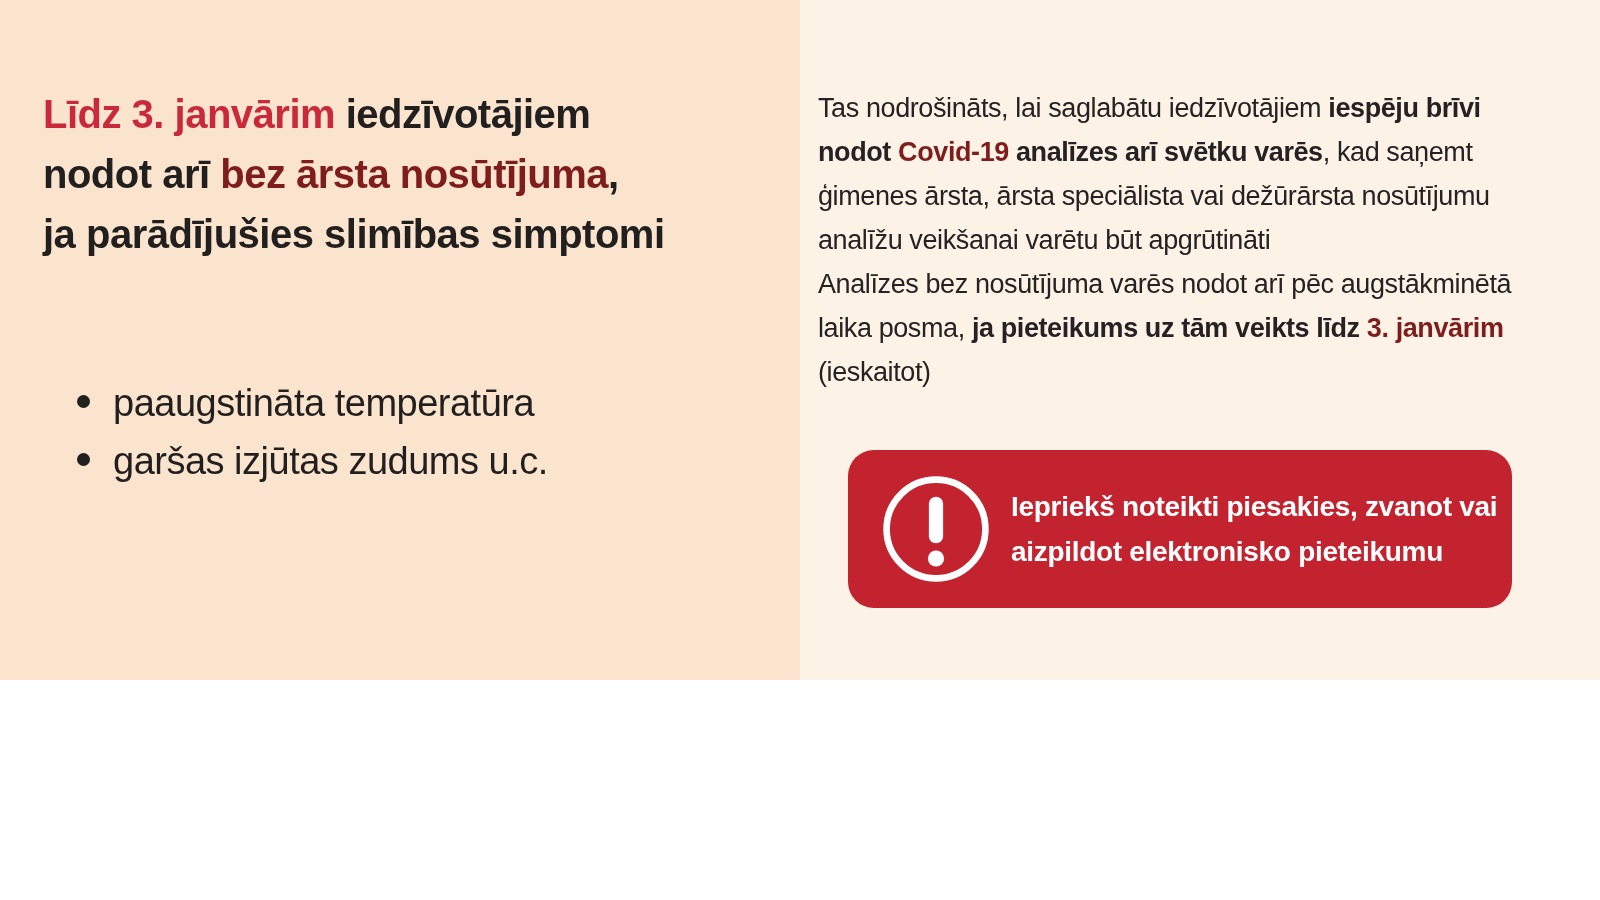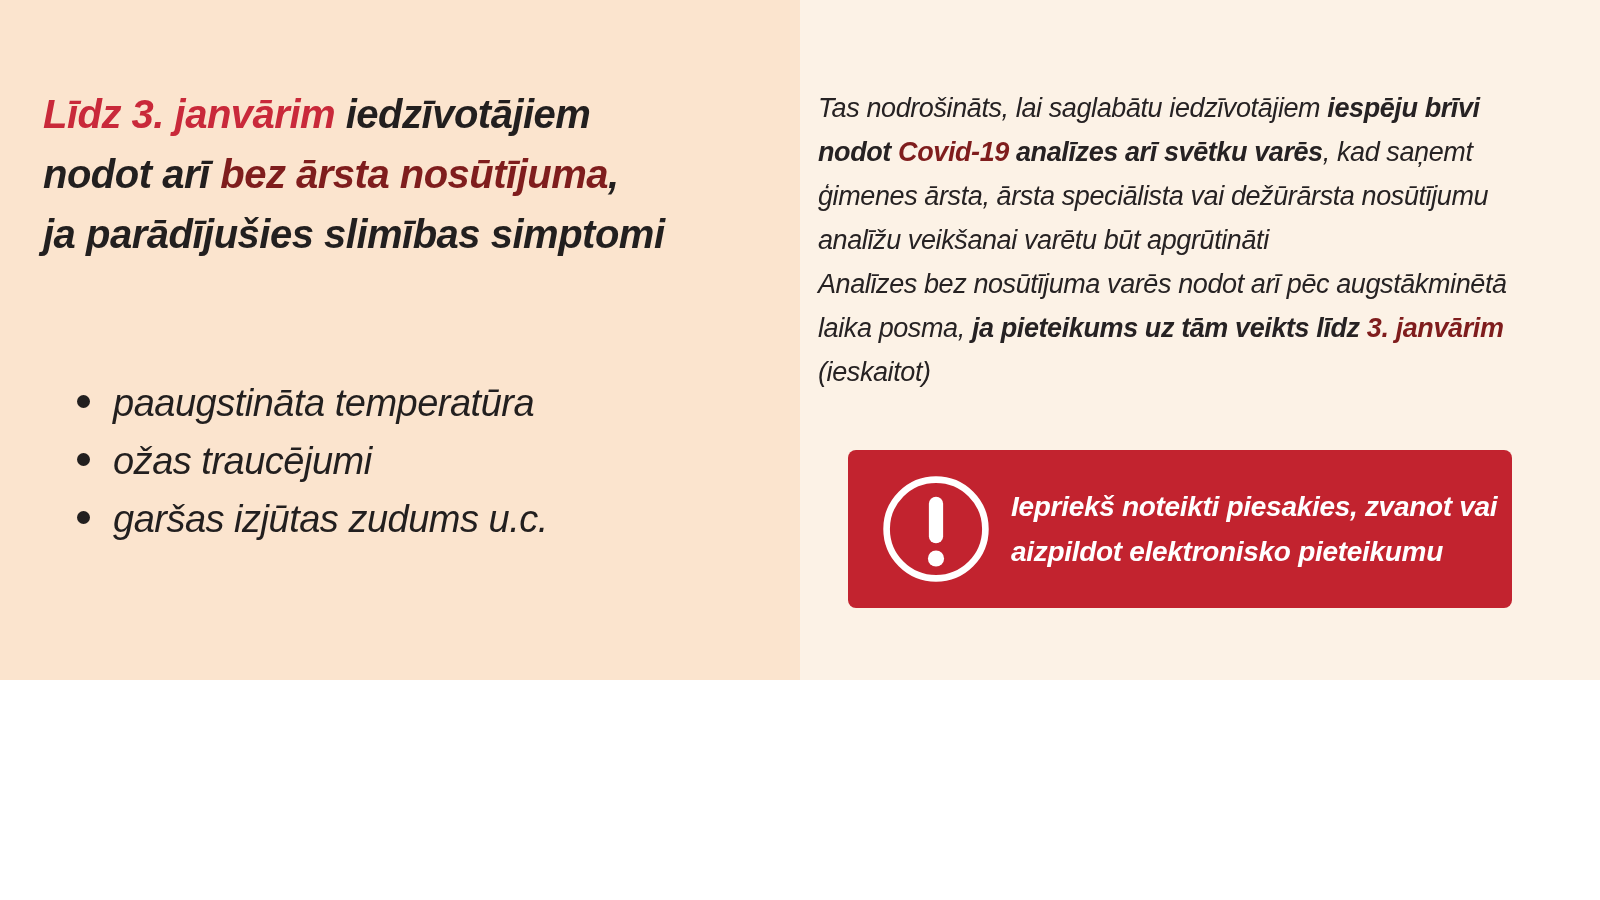--- a/index.html
+++ b/index.html
@@ -1,19 +1,19 @@
 <!DOCTYPE html>
 <html><head>
 <meta charset="utf-8">
 <style>
   * { margin:0; padding:0; box-sizing:border-box; }
   html,body { width:1600px; height:900px; }
   body { font-family:"Liberation Sans", sans-serif; color:#221f1f; }
 
-  .poster { position:relative; width:1600px; height:900px; overflow:hidden; background:#fff;font-style:italic; }
+  .poster { position:relative; width:1600px; height:900px; overflow:hidden; background:#fff; }
 
   .panel-left  { position:absolute; left:0;   top:0; width:800px; height:680px; background:#fbe4ce; }
   .panel-right { position:absolute; left:800px; top:0; width:800px; height:680px; background:#fcf2e6; }
   .footer      { position:absolute; left:0; top:680px; width:1600px; height:220px; background:#ffffff; }
 
   
   .headline { position:absolute; left:43px; top:84px; font-weight:bold;
               font-size:40px; line-height:60px; letter-spacing:-0.5px; color:#221f1f; }
   .headline .hl-line { white-space:nowrap; }
   .red    { color:#c9293a; }
@@ -28,40 +28,39 @@
 
   
   .info { position:absolute; left:818px; top:86px; font-size:27px; line-height:44px;
           letter-spacing:-0.4px; color:#262223; }
   .info .para1 { width:735px; }
   .info .para2 { width:700px; }
   .info b { font-weight:bold; }
 
   
   .alert { position:absolute; left:848px; top:450px; width:664px; height:158px;
-           background:#c2232f; border-radius:8px; display:flex; align-items:center; }
+           background:#c2232f; border-radius:26px; display:flex; align-items:center; }
   .alert-icon { margin-left:31px; flex:0 0 auto; display:block; }
   .alert-text { margin-left:18px; width:505px; color:#ffffff; font-weight:bold;
                 font-size:28px; line-height:45px; letter-spacing:-0.3px; }
 </style>
 </head>
 <body>
 
 <div class="poster">
 
   <div class="panel-left">
     <h1 class="headline">
       <div class="hl-line"><span class="red">Līdz 3. janvārim</span><span> iedzīvotājiem</span></div>
       <div class="hl-line"><span>nodot arī </span><span class="orange">bez ārsta nosūtījuma</span><span>,</span></div>
       <div class="hl-line"><span>ja parādījušies slimības simptomi</span></div>
     </h1>
 
     <ul class="symptoms">
       <li>paaugstināta temperatūra</li>
-      <li>ožas traucējumi</li>
       <li>garšas izjūtas zudums u.c.</li>
     </ul>
   </div>
 
   <div class="panel-right"></div>
 
   <div class="info">
     <p class="para1"><span>Tas nodrošināts, lai saglabātu iedzīvotājiem </span><b>iespēju brīvi nodot </b><b class="orange">Covid-19</b><b> analīzes arī svētku varēs</b><span>, kad saņemt ģimenes ārsta, ārsta speciālista vai dežūrārsta nosūtījumu analīžu veikšanai varētu būt apgrūtināti</span></p>
     <p class="para2"><span>Analīzes bez nosūtījuma varēs nodot arī pēc augstākminētā laika posma, </span><b>ja pieteikums uz tām veikts līdz </b><b class="orange">3. janvārim</b><span> (ieskaitot)</span></p>
   </div>

